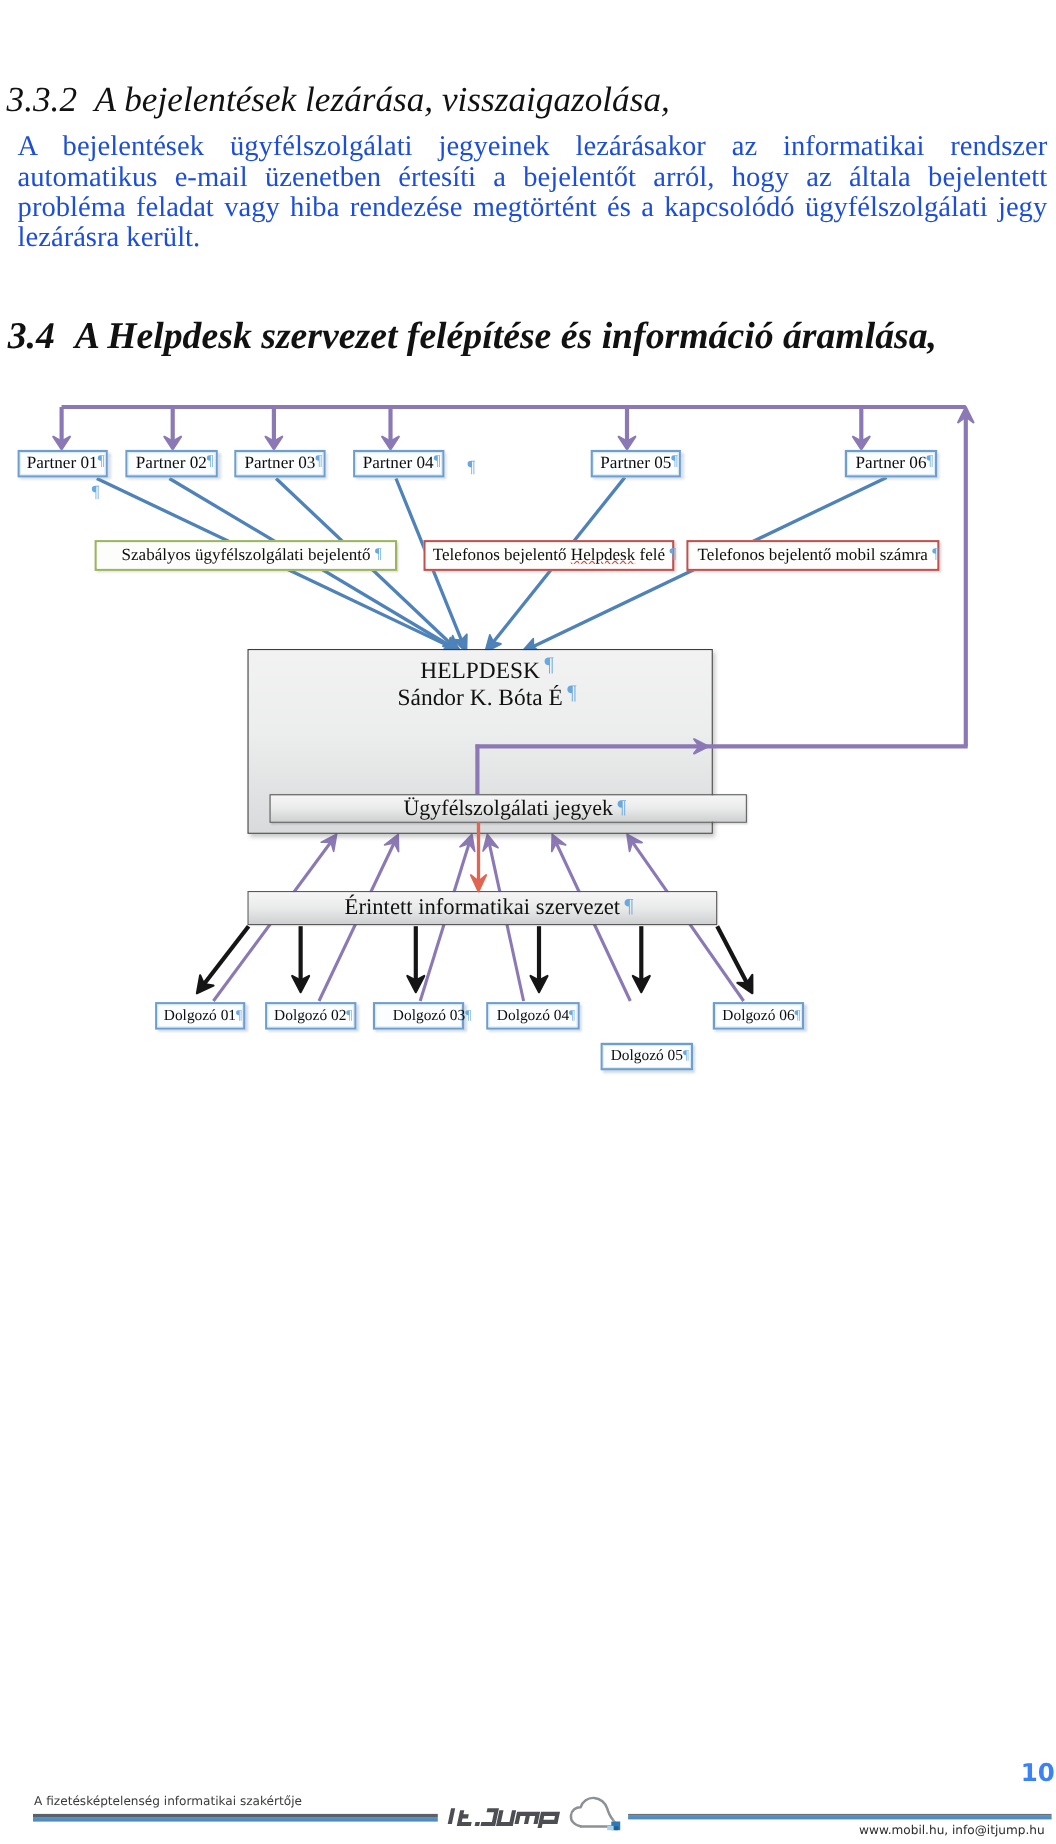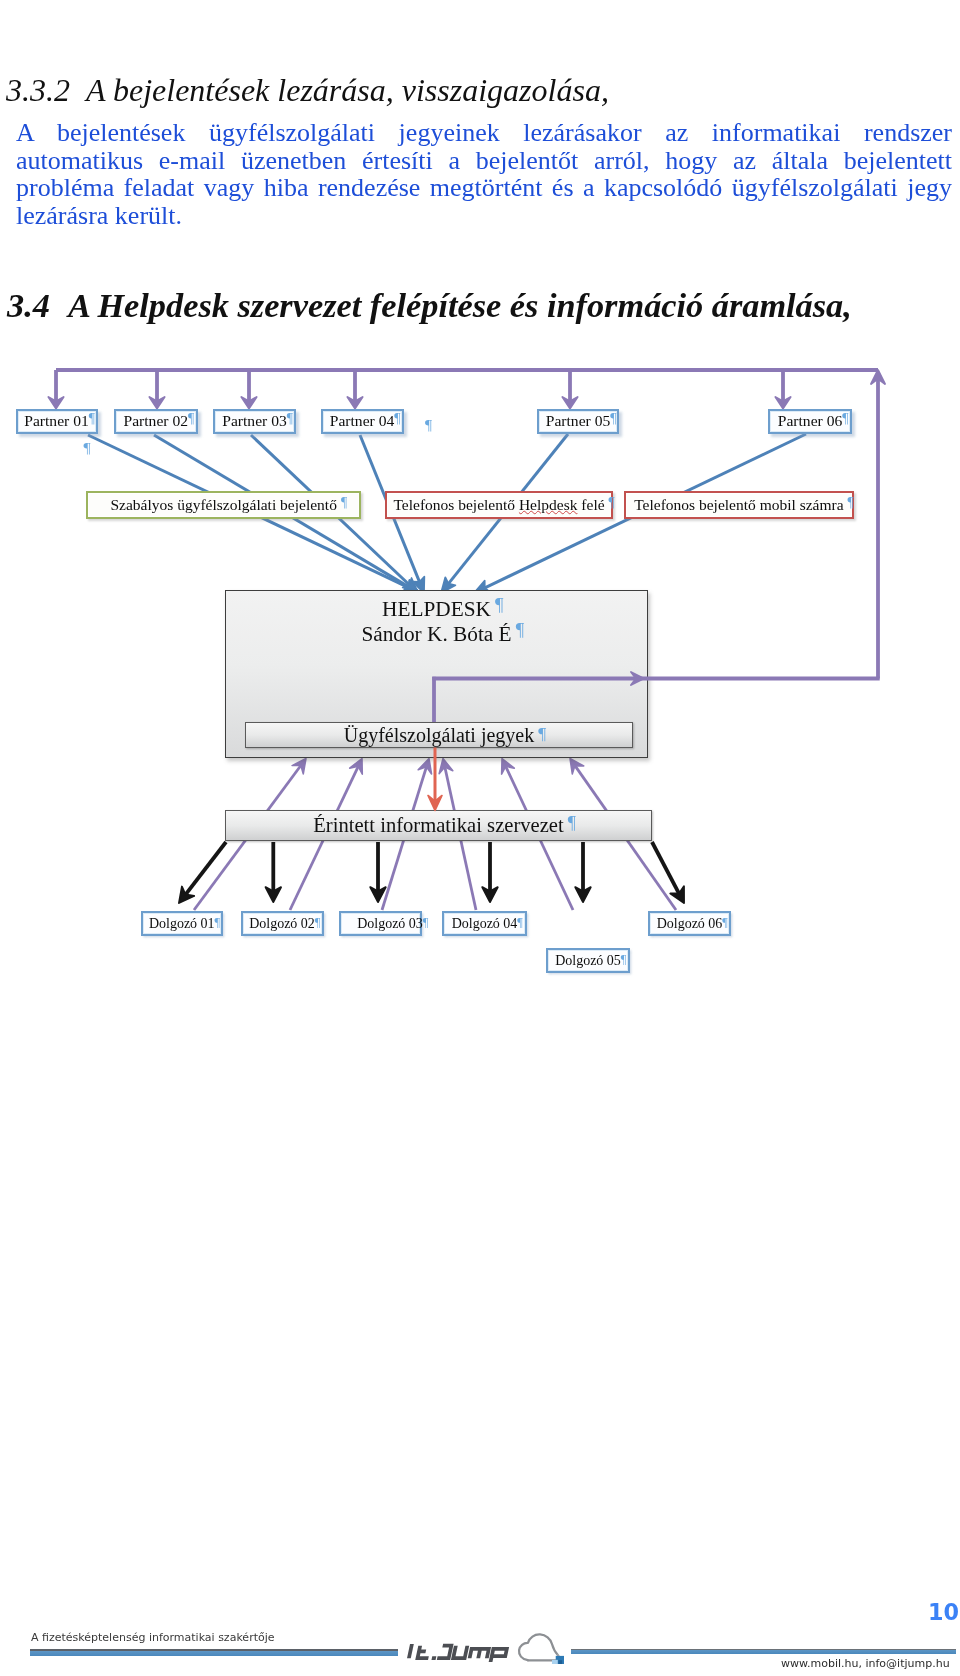--- a/index.html
+++ b/index.html
@@ -214,21 +214,21 @@
           <span>Telefonos bejelentő <span class="sp">Helpdesk</span> felé<span class="pil">¶</span></span>
         </div>
         <div class="dbox chbox" style="left: 623.8px; top: 141.4px; width: 230.2px; height: 27.2px; border: 2.6px solid rgb(194, 81, 78); background: rgb(253, 253, 251); box-shadow: rgba(140, 140, 140, 0.35) 2px 2px 2px;">
           <div class="inner"></div>
           <span>Telefonos bejelentő mobil számra<span class="pil">¶</span></span>
         </div>
         <div class="bigbox" style="left: 225px; top: 240px; width: 423px; height: 168px;">
           <div class="hdtitle" style="top: 7.5px;"><span style="position: relative;">HELPDESK<span class="pil">¶</span></span></div>
           <div class="hdtitle" style="top: 32.5px;"><span style="position: relative;">Sándor K. Bóta É<span class="pil">¶</span></span></div>
         </div>
-        <div class="barbox" style="left: 245px; top: 372px; width: 388px; height: 26px;">
+        <div class="barbox" style="left: 245px; top: 372px; width: 434px; height: 26px;">
           <span>Ügyfélszolgálati jegyek<span class="pil">¶</span></span>
         </div>
         <div class="barbox" style="left: 225px; top: 460px; width: 427px; height: 31px; font-size: 20.6px;">
           <span>Érintett informatikai szervezet<span class="pil">¶</span></span>
         </div>
         <div class="dbox wbox" style="left: 140.5px; top: 561.3px; width: 82.5px; height: 24.5px;">
           <div class="inner"></div>
           <span>Dolgozó 01<span class="pil">¶</span></span>
         </div>
         <div class="dbox wbox" style="left: 240.5px; top: 561.3px; width: 83px; height: 24.5px;">

